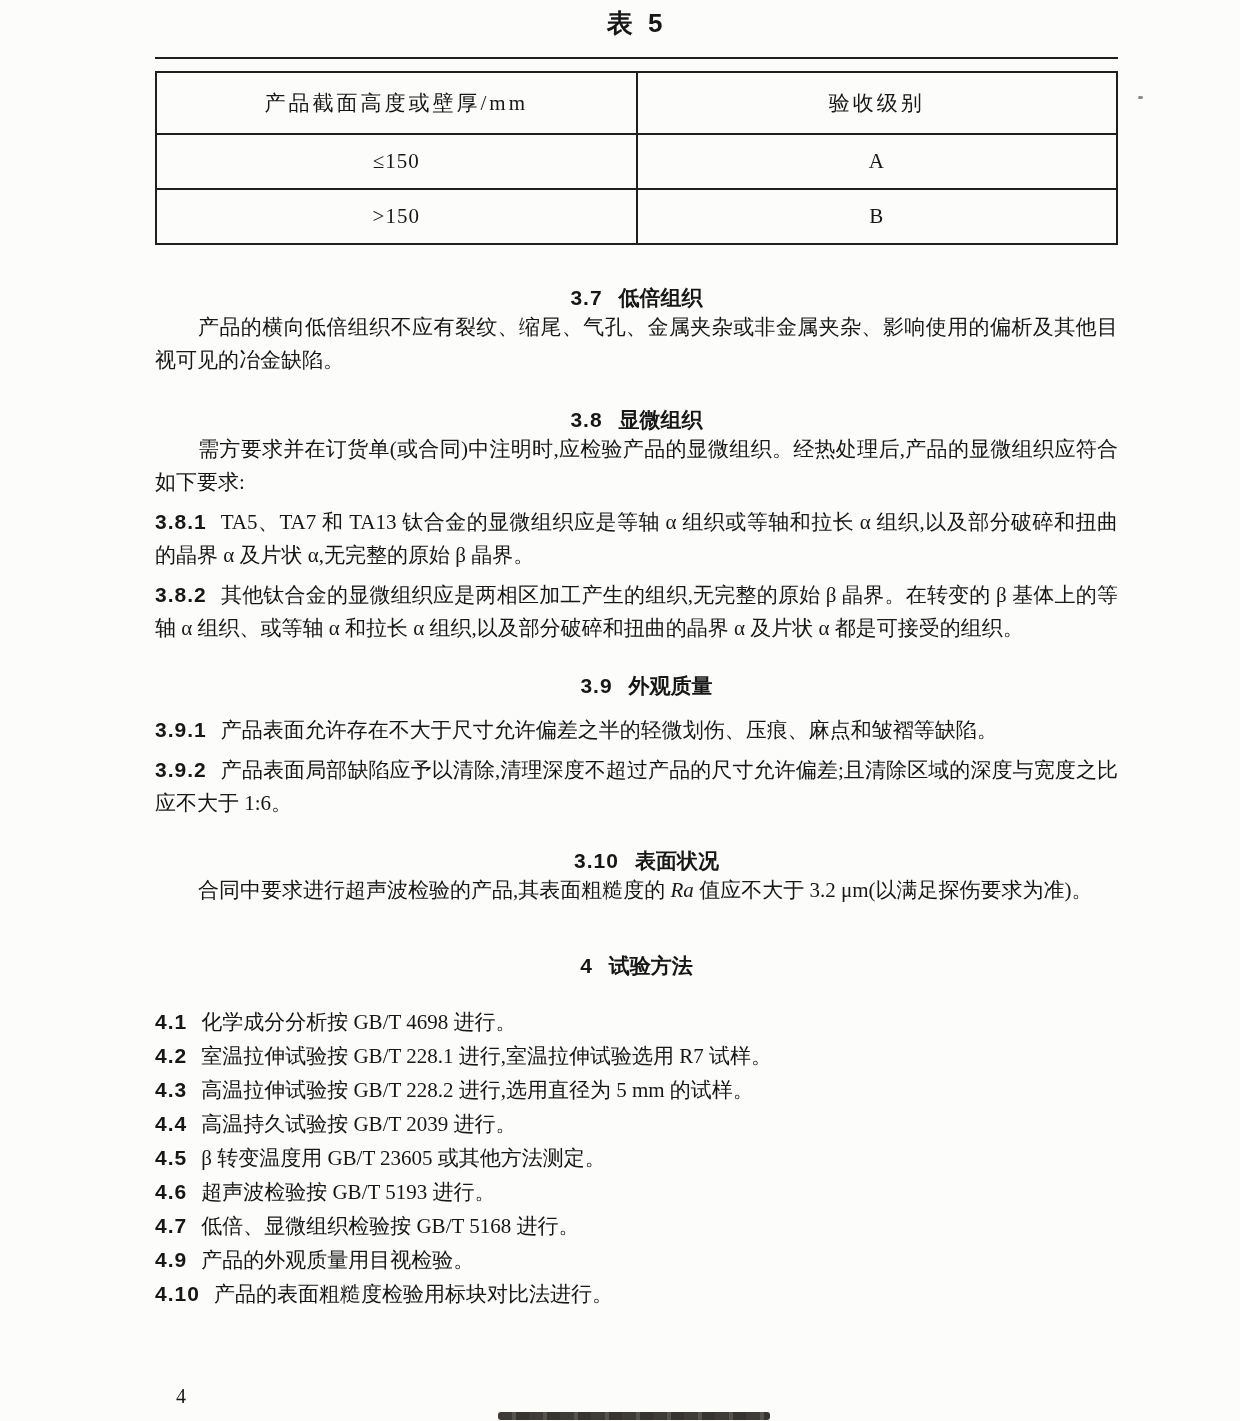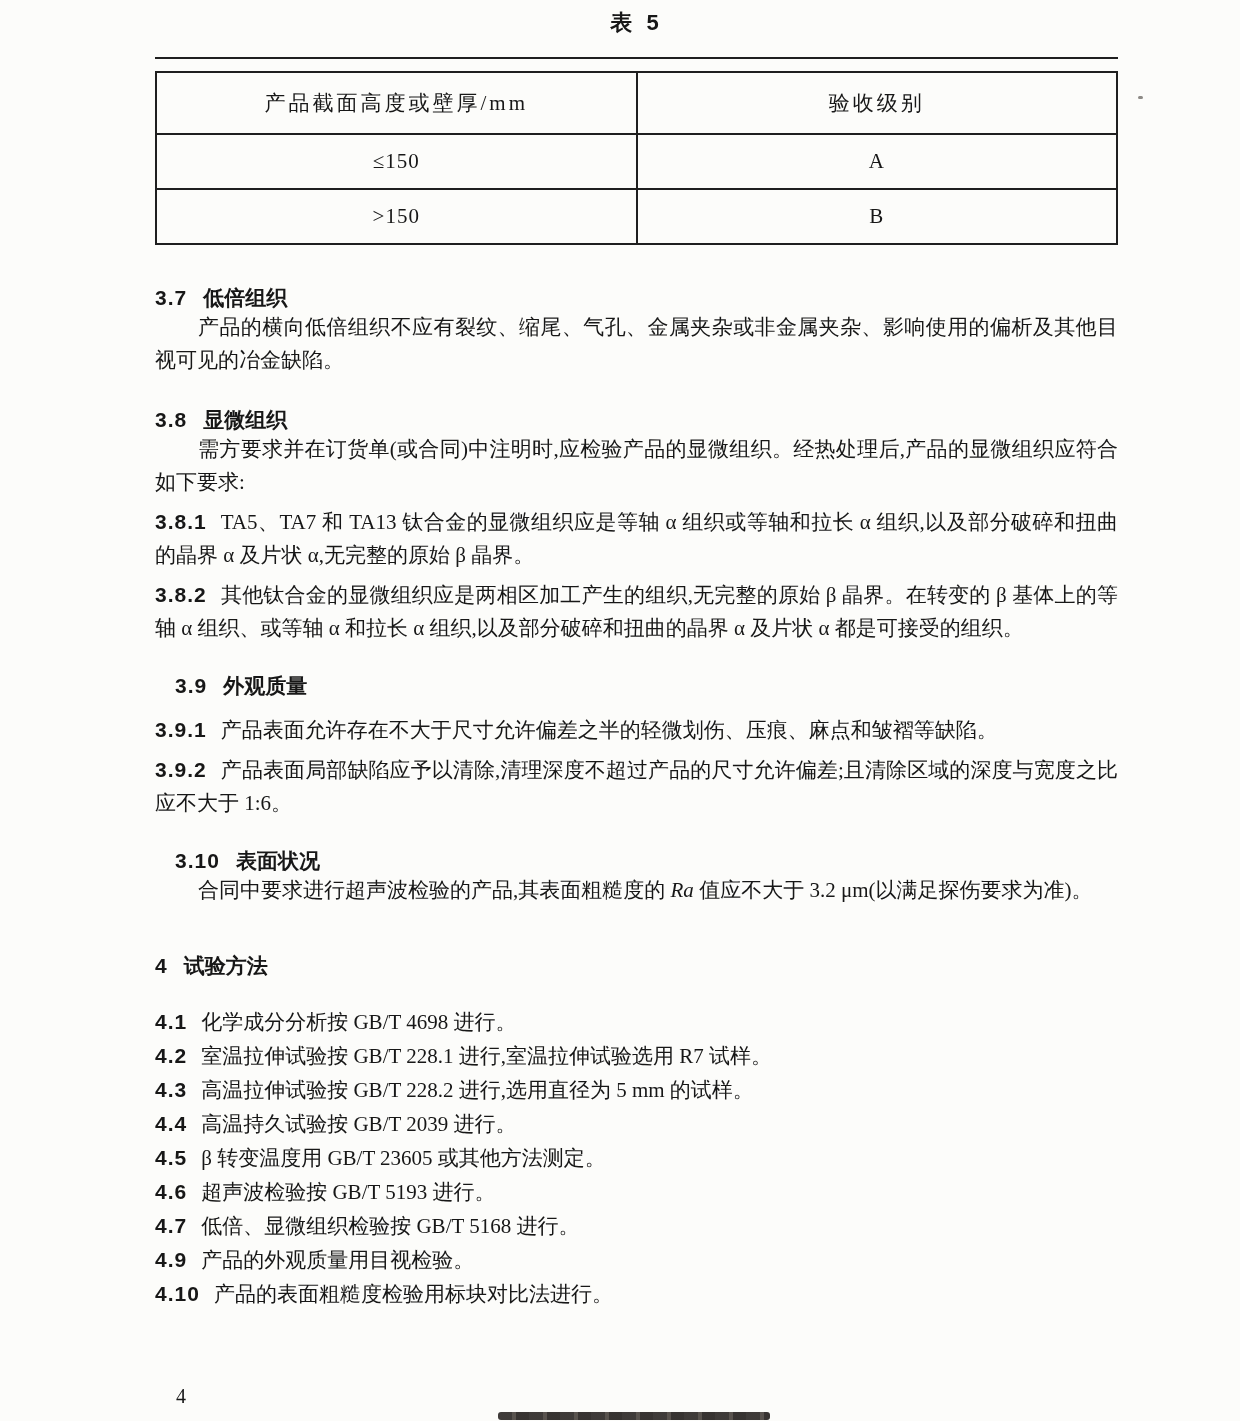--- a/index.html
+++ b/index.html
@@ -5,33 +5,33 @@
   html,body{margin:0;padding:0;}
   body{
     width:1240px;height:1421px;position:relative;overflow:hidden;
     background:#fcfcfa;color:#171717;
     font-family:"Liberation Serif","DejaVu Serif",serif;
     font-size:21px;
   }
   .content{position:absolute;left:155px;top:8px;width:963px;}
   .tbl-caption{
     text-align:center;font-family:"Liberation Sans","DejaVu Sans",sans-serif;
-    font-weight:bold;font-size:22px;line-height:30px;margin:0 0 19px 0;letter-spacing:4px;
+    font-weight:bold;font-size:26px;line-height:30px;margin:0 0 19px 0;letter-spacing:4px;
   }
   .tablewrap{border-top:2px solid #1f1f1f;padding-top:12px;}
   table{border-collapse:collapse;width:100%;table-layout:fixed;}
   td,th{border:2px solid #1f1f1f;text-align:center;vertical-align:middle;
         font-weight:normal;font-size:21px;padding:0;}
   th{height:60px;letter-spacing:3px;}
   td{height:53px;letter-spacing:1px;}
   col.c1{width:50%;} col.c2{width:50%;}
 
   .heading{
     font-family:"Liberation Sans","DejaVu Sans",sans-serif;
-    font-weight:bold;font-size:21px;line-height:26px;margin:0;
+    font-weight:bold;font-size:21px;line-height:26px;margin:0;text-align:center;
   }
   .heading .num{margin-right:16px;letter-spacing:1px;}
   .h37{margin-top:40px;}
   .h38{margin-top:30px;}
   .h39{margin-top:28px;margin-left:20px;}
   .h310{margin-top:28px;margin-left:20px;}
   .h4{margin-top:46px;}
 
   p.body{
     margin:0;line-height:33px;text-align:justify;

